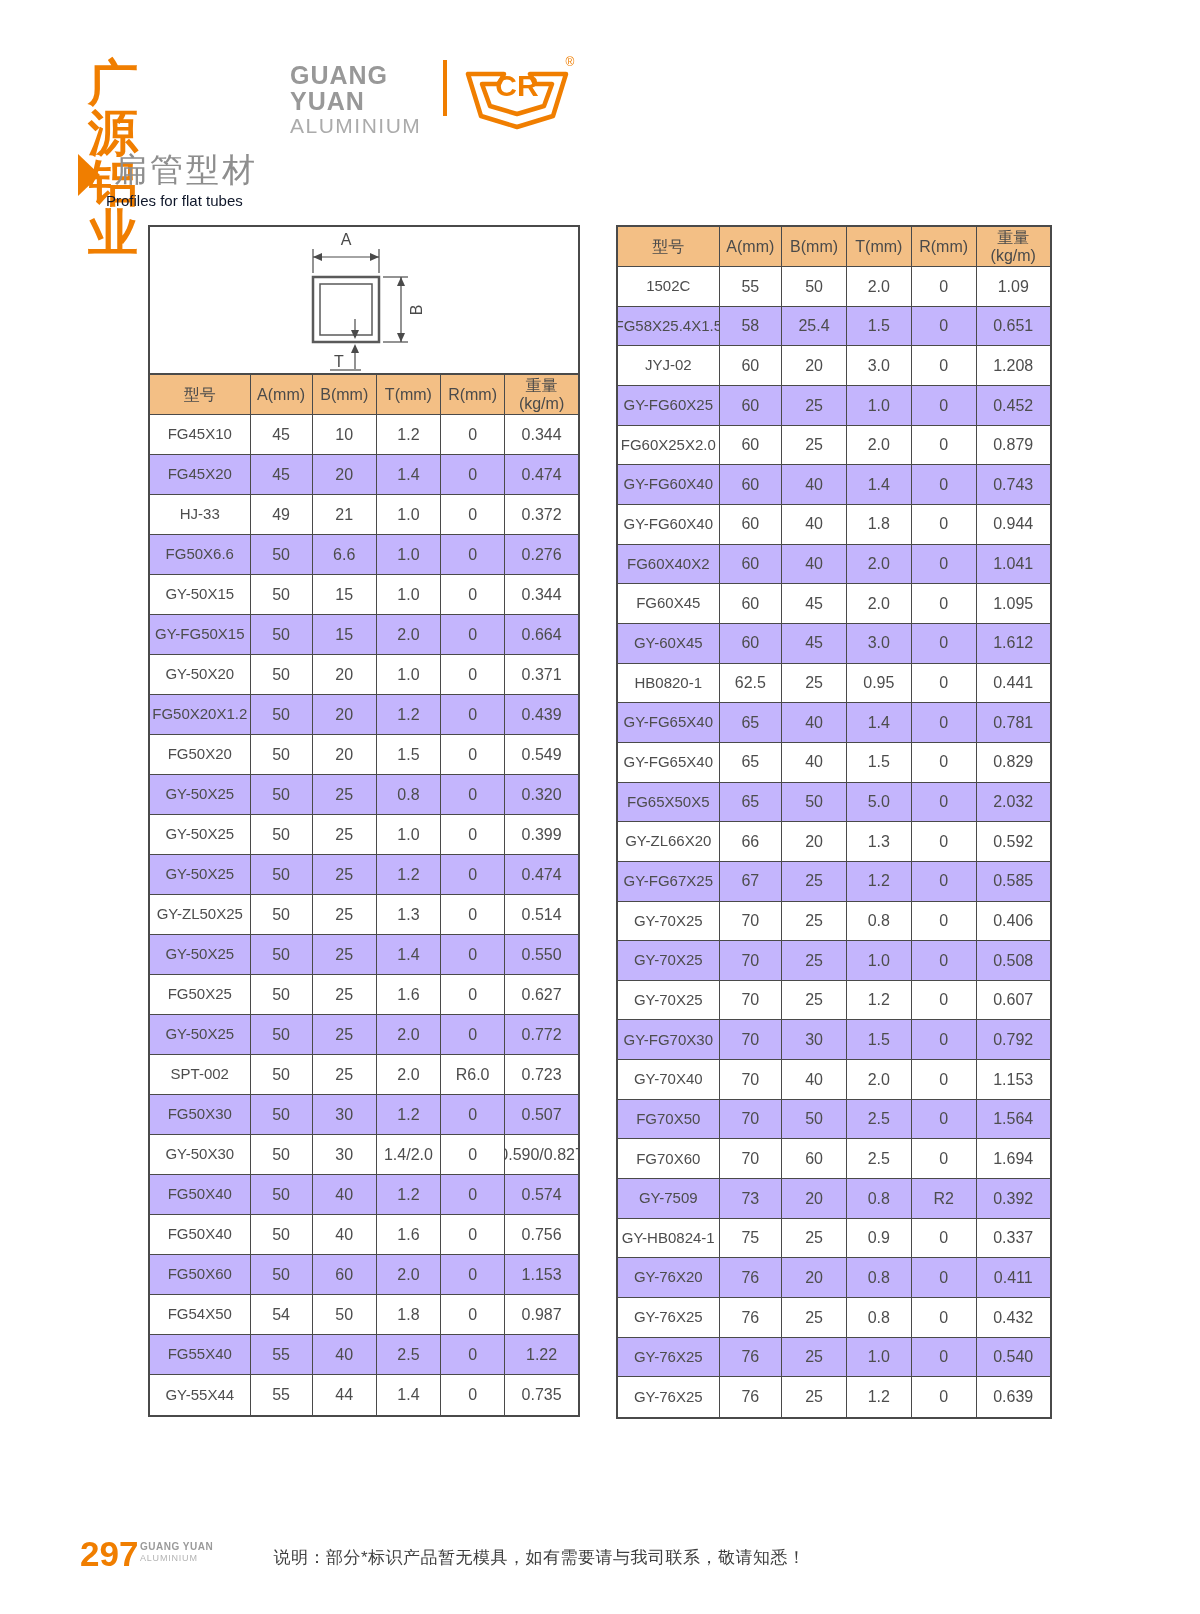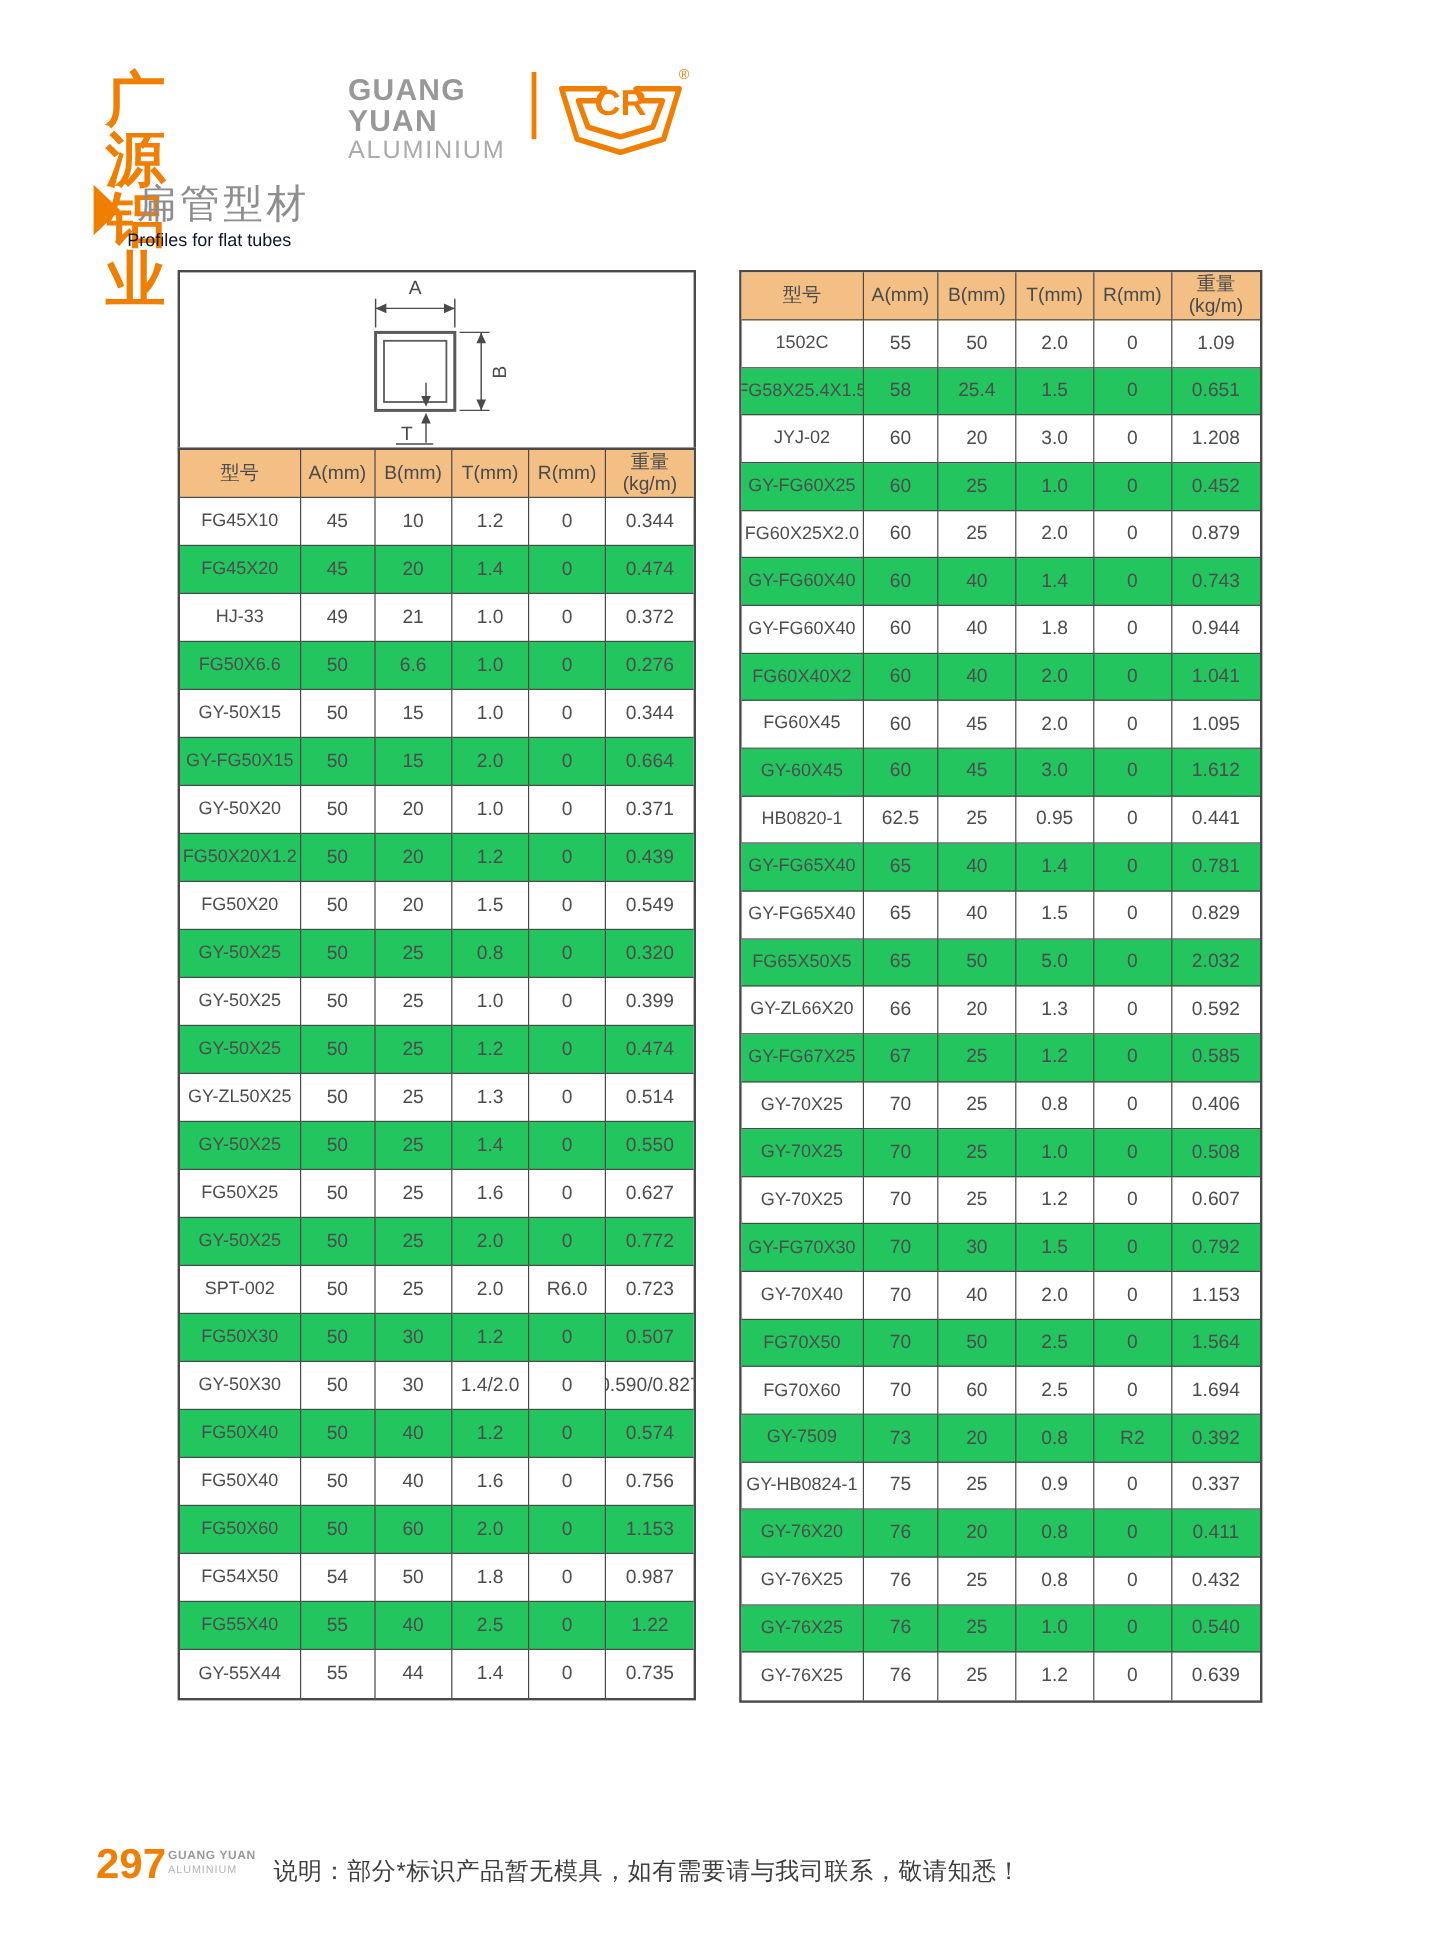--- a/index.html
+++ b/index.html
@@ -27,41 +27,41 @@
     border:2px solid #4A4A4A;box-sizing:border-box;background:#fff;}
 
   
   .tbl{position:absolute;box-sizing:border-box;border:2px solid #4A4A4A;background:#fff;}
   .tbl-left{left:148px;top:373px;width:432px;}
   .tbl-right{left:616px;top:225px;width:436px;}
   .trow{display:flex;width:100%;box-sizing:border-box;}
   .tbl-left .trow{height:40px;}
   .tbl-right .trow{height:39.66px;}
   .tbl .trow.thead{height:40px;background:#F3BF85;}
-  .trow.alt{background:#22c55e;}
+  .trow.alt{background:#c4b5fd;}
   .tcell{flex:none;display:flex;align-items:center;justify-content:center;box-sizing:border-box;
     border-right:1.5px solid #4A4A4A;border-bottom:1.5px solid #4A4A4A;
     font-size:16px;color:#4D4D4D;text-align:center;line-height:1.1;white-space:pre-line;overflow:hidden;}
   .trow:last-child .tcell{border-bottom:none;}
   .tcell.c5{border-right:none;}
   .tcell.c0{width:23.5%;font-size:15px;text-align:right;}
   .tcell.c1{width:14.5%;}
   .tcell.c2{width:15%;}
   .tcell.c3{width:15%;}
   .tcell.c4{width:15%;}
   .tcell.c5{width:17%;}
   .thead .tcell{font-size:16px;color:#4A4A4A;}
 
   
   .footer-page{position:absolute;left:80px;top:1536px;font-size:35px;font-weight:800;color:#F07E00;line-height:1;}
   .footer-brand{position:absolute;left:140px;top:1541px;line-height:1.15;}
   .footer-brand .l1{font-size:10px;font-weight:bold;color:#9A9A9A;letter-spacing:.5px;}
   .footer-brand .l2{font-size:9px;color:#B3B3B3;letter-spacing:.8px;}
   .footer-note{position:absolute;left:0;top:1546px;width:100%;text-align:center;
-    font-size:20px;color:#3E3E3E;letter-spacing:.5px;}
+    font-size:17px;color:#3E3E3E;letter-spacing:.5px;}
 
   svg text{font-family:"Liberation Sans","DejaVu Sans",sans-serif;}
 </style>
 </head>
 <body>
 
 <div class="page">
 
   <div class="brand">
     <div class="brand-cn">广源铝业</div>

